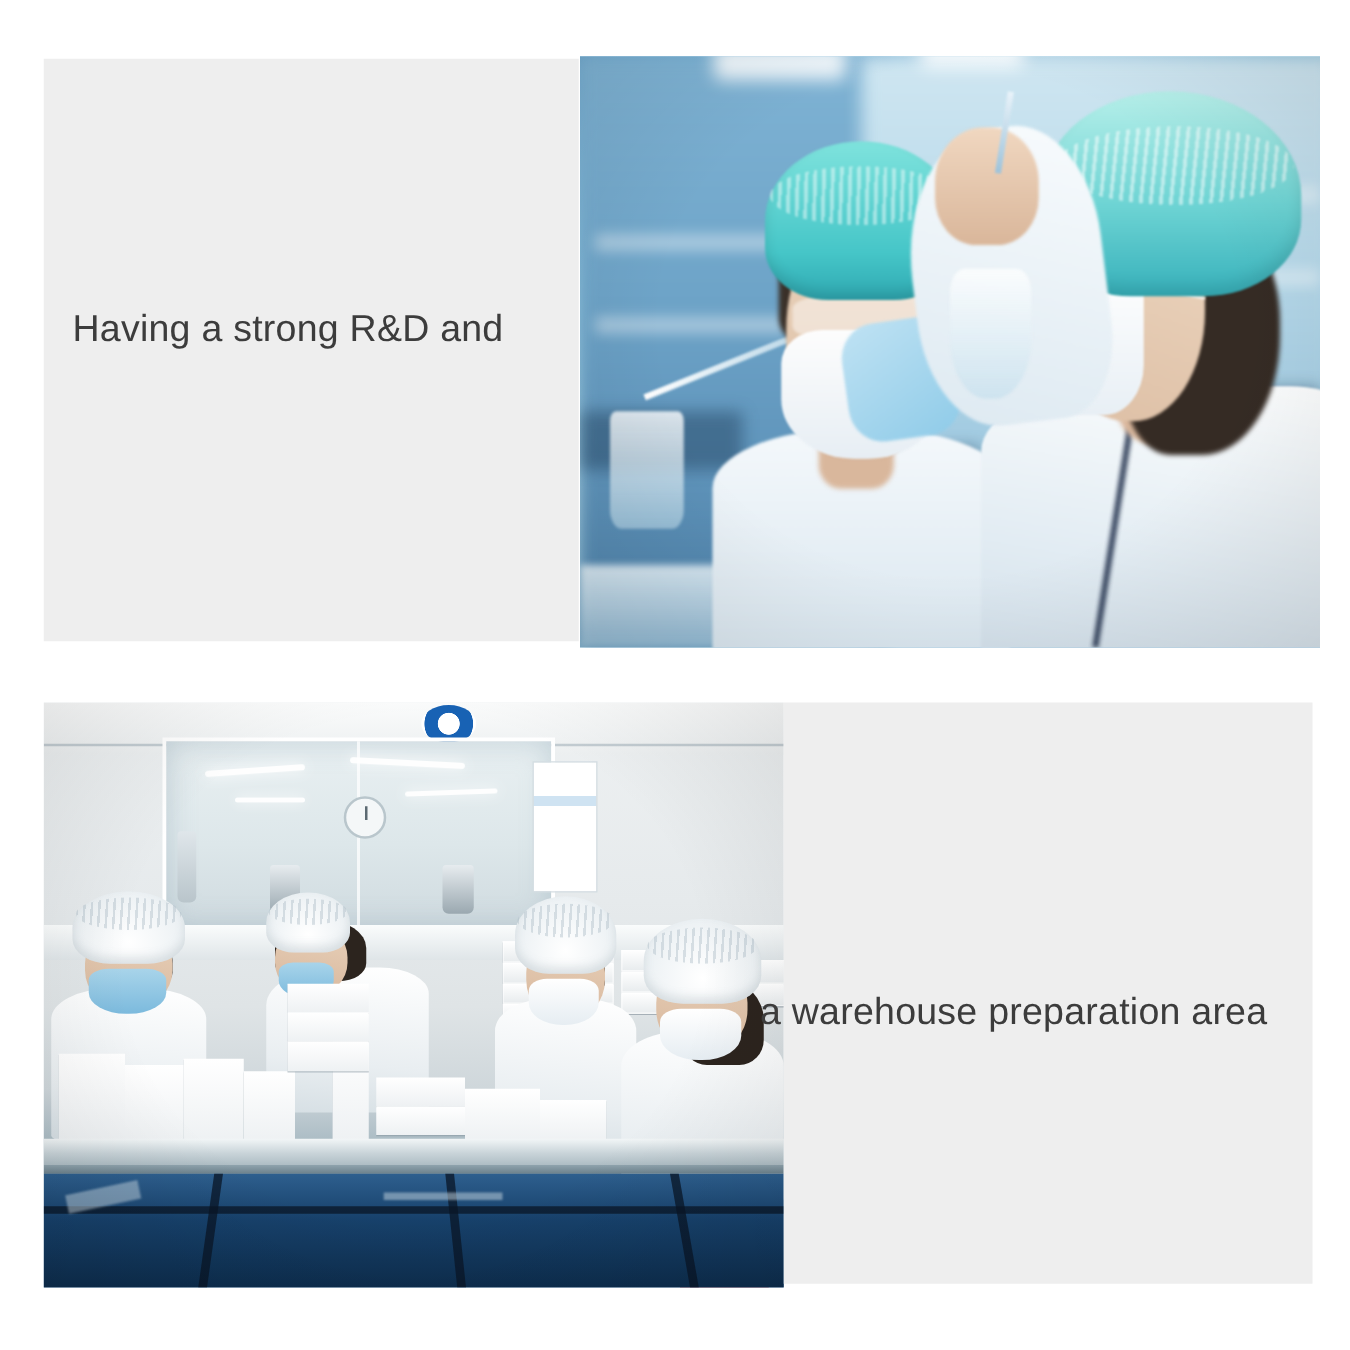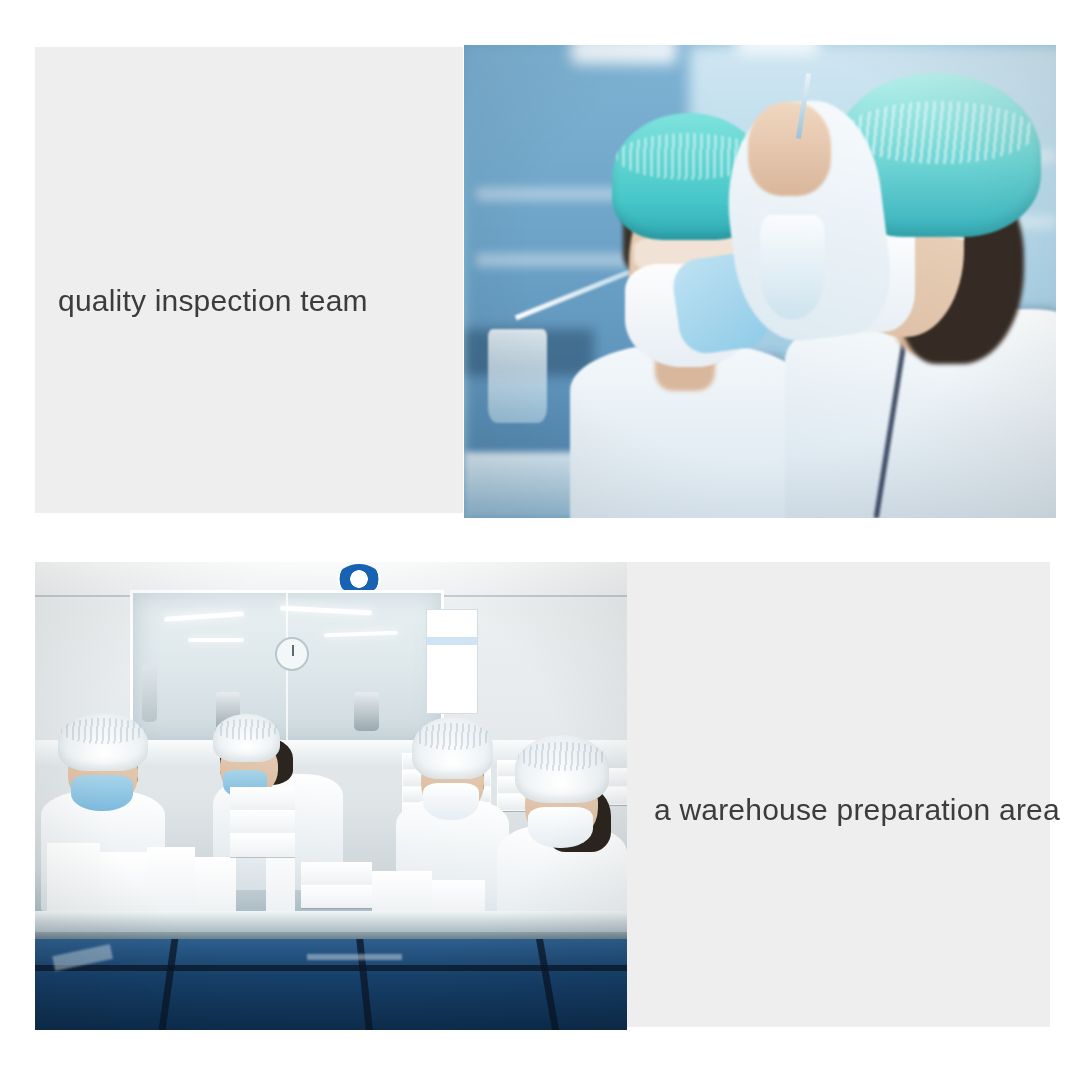--- a/index.html
+++ b/index.html
@@ -191,21 +191,21 @@
   .vignette{position:absolute;inset:0;pointer-events:none;
     background:radial-gradient(ellipse at 50% 45%, rgba(0,0,0,0) 55%, rgba(0,0,0,.10) 100%);}
 </style>
 </head>
 <body>
 
 <div class="stage">
 
   <div class="panel" style="left:35px;top:47px;width:428px;height:466px;"></div>
 
-  <div class="caption" style="left:58px;top:282px;">quality inspection team</div>
+  <div class="caption" style="left:58px;top:245px;">Having a strong R&amp;D and</div>
 
   <div class="photo lab" style="left:464px;top:45px;width:592px;height:473px;">
       <div class="wallA"></div>
       <div class="wallB"></div>
 
       <div class="ceillight" style="left:18%;top:-2%;width:18%;height:6%;"></div>
       <div class="ceillight" style="left:46%;top:-3%;width:14%;height:5%;"></div>
 
       <div class="shelf" style="left:2%;top:30%;width:30%;height:3%;"></div>
       <div class="shelf" style="left:2%;top:44%;width:26%;height:3%;"></div>
@@ -344,15 +344,15 @@
         <div class="rail" style="left:86%;top:0;width:7px;height:100%;transform:skewX(10deg);"></div>
         <div class="railL" style="left:46%;top:16%;width:16%;height:7%;"></div>
         <div class="railL" style="left:3%;top:12%;width:10%;height:16%;transform:rotate(-12deg);"></div>
       </div>
 
       <div class="vignette"></div>
   </div>
 
   <div class="panel" style="left:627px;top:562px;width:423px;height:465px;"></div>
 
-  <div class="caption" style="left:654px;top:791px;">a warehouse preparation area</div>
+  <div class="caption" style="left:608px;top:791px;">a warehouse preparation area</div>
 
 </div>
 
 </body></html>

